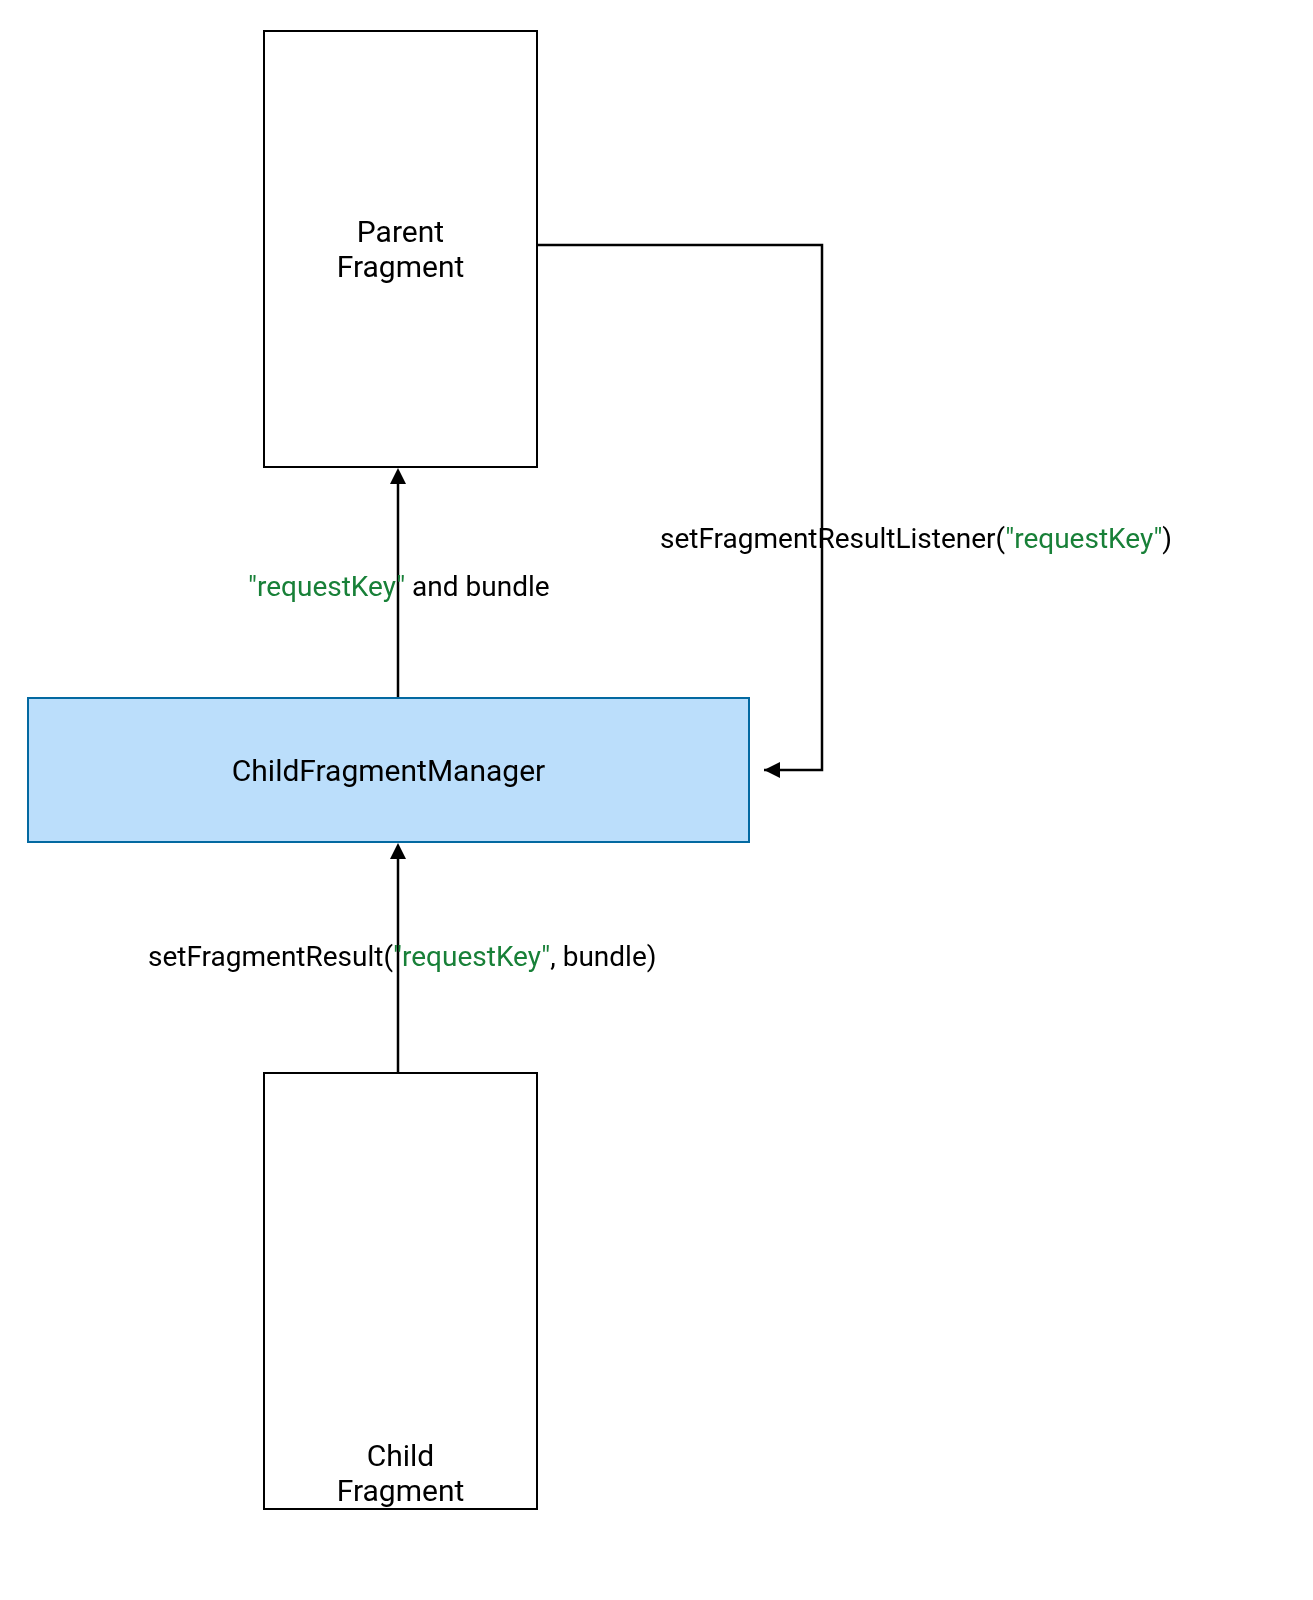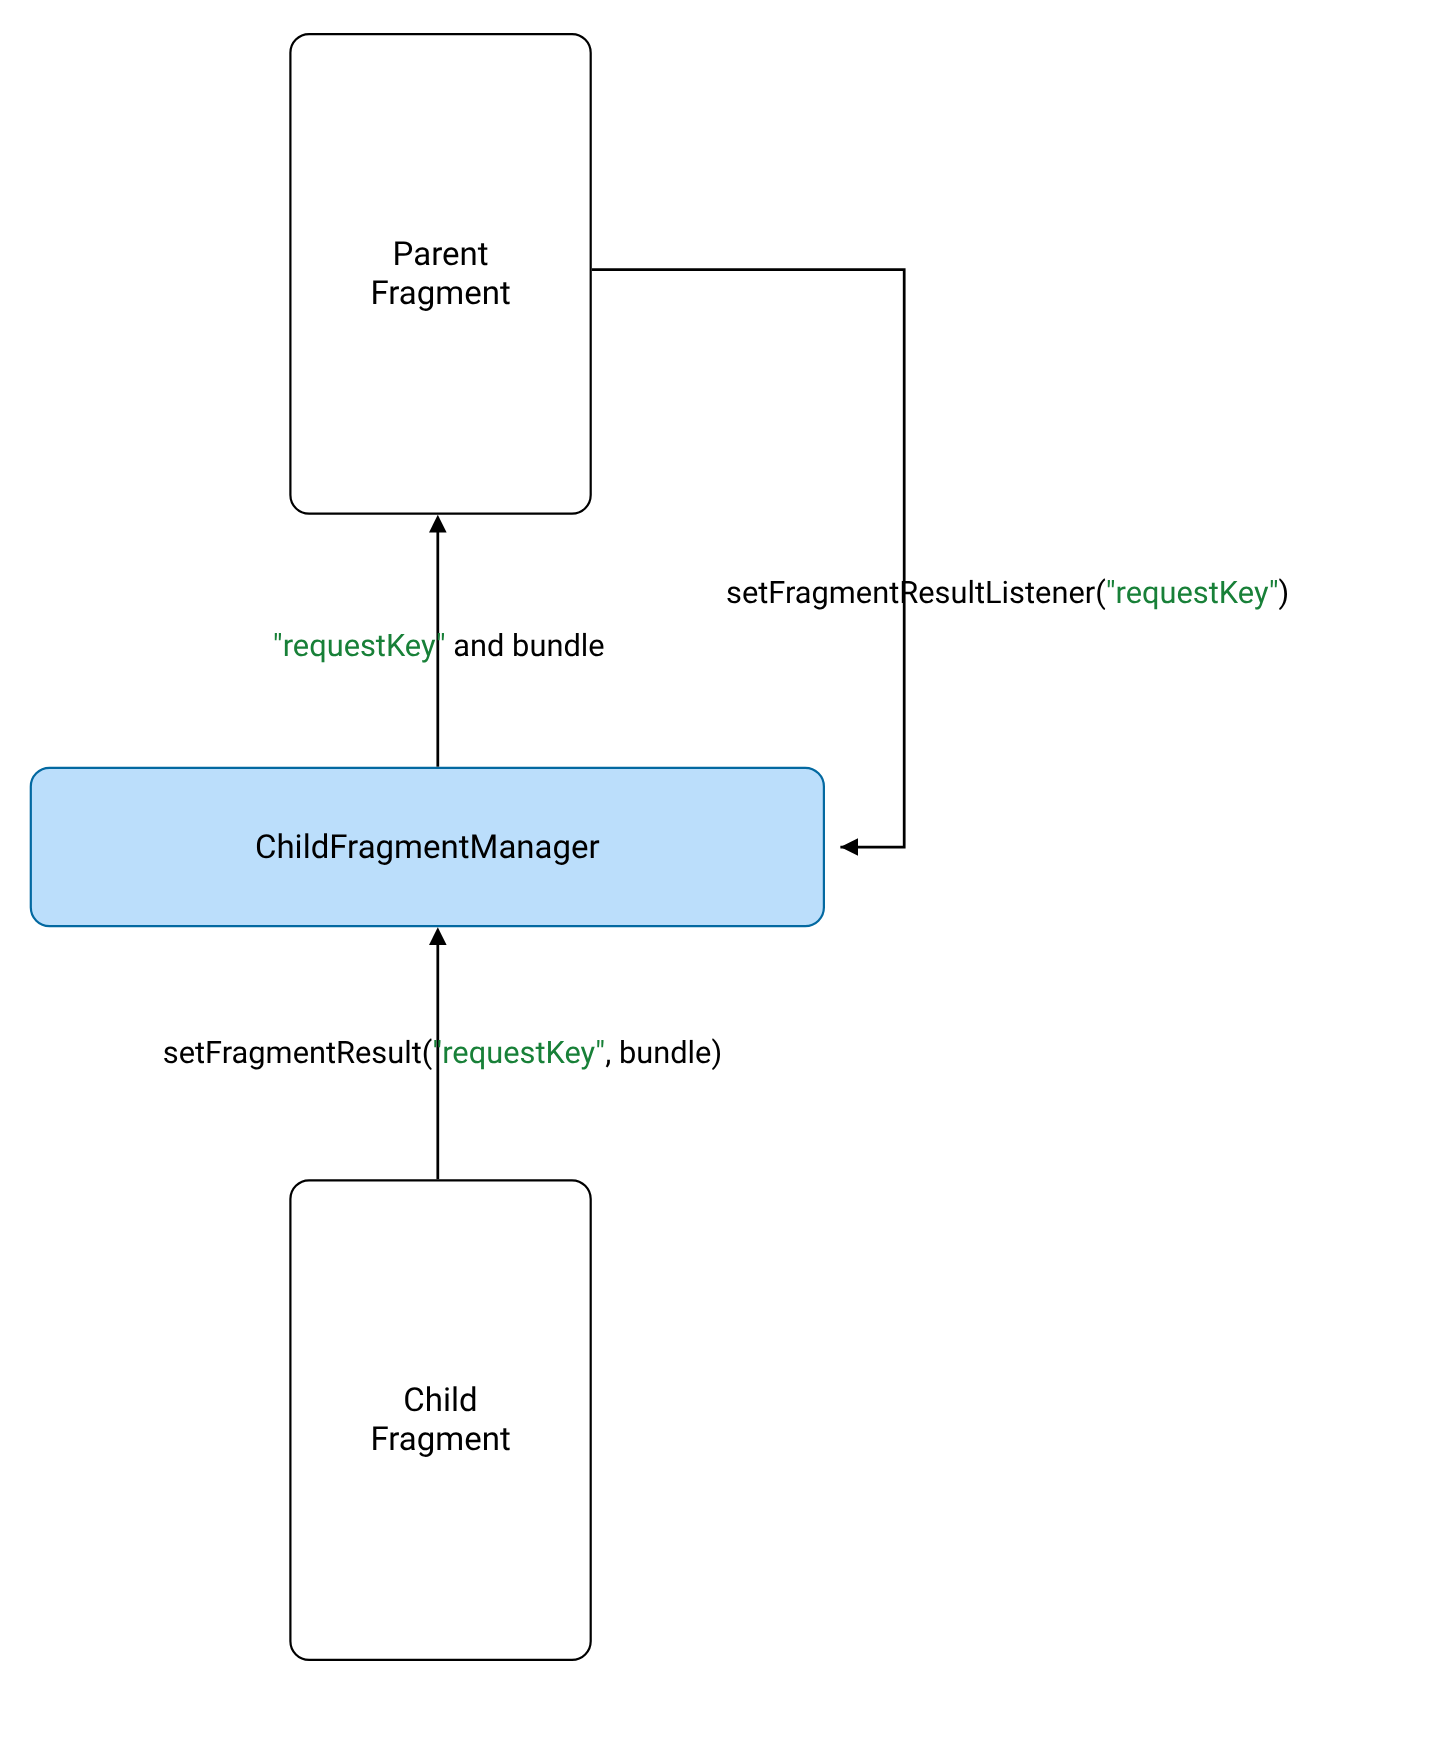--- a/index.html
+++ b/index.html
@@ -10,21 +10,21 @@
     body {
       font-family: -apple-system, BlinkMacSystemFont, "Segoe UI", Roboto, "Helvetica Neue", Arial, sans-serif;
       background: #ffffff;
       width: 1313px;
       height: 1600px;
       position: relative;
     }
     .box {
       position: absolute;
       border: 2px solid #000000;
-      border-radius: 18px;
+      border-radius: 0;
       display: flex;
       align-items: center;
       justify-content: center;
       text-align: center;
       font-size: 30px;
       color: #000000;
       background: #ffffff;
     }
     .box-blue {
       background: #bbdefb;
@@ -63,21 +63,21 @@
   <div>
     <span>Parent</span><br>
     <span>Fragment</span>
   </div>
 </div>
 
 <div class="box box-blue" style="left: 27px; top: 697px; width: 723px; height: 146px;">
   <span>ChildFragmentManager</span>
 </div>
 
-<div class="box" style="left: 263px; top: 1072px; width: 275px; height: 438px;">
+<div class="box" style="left: 263px; top: 1072px; width: 275px; height: 438px; align-items: flex-end;">
   <div>
     <span>Child</span><br>
     <span>Fragment</span>
   </div>
 </div>
 
 <svg class="arrows">
 
   <path class="arrow-line" d="M 538 245 L 822 245 L 822 770 L 764 770"></path>
   <polygon class="arrow-head" points="764,770 780,762 780,778"></polygon>

